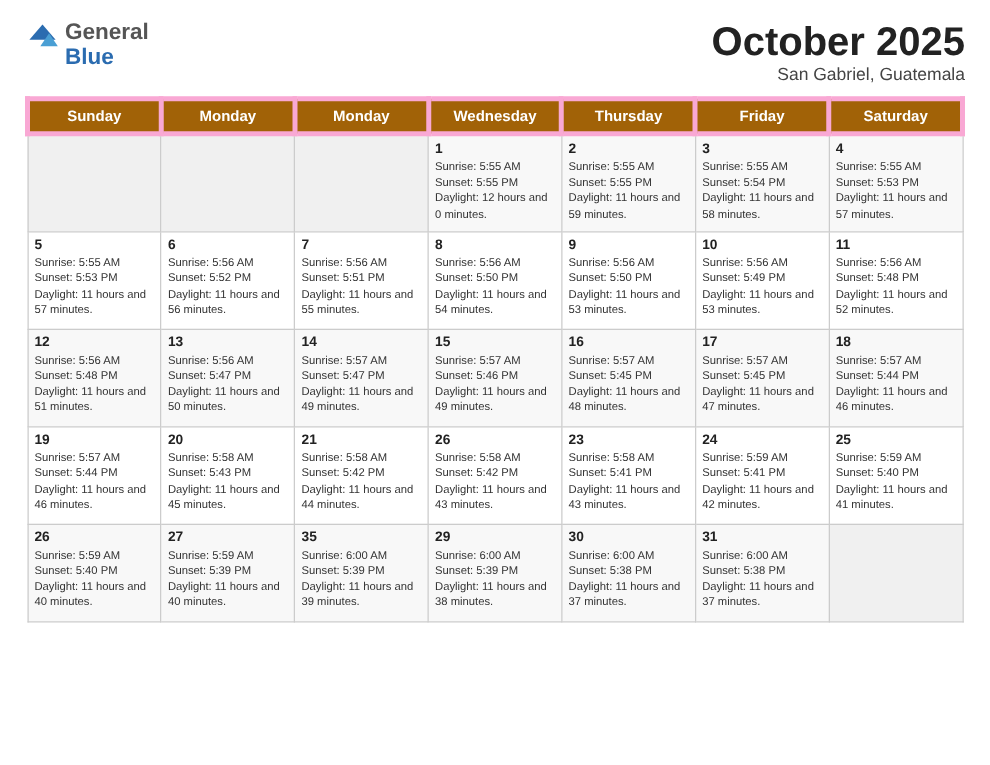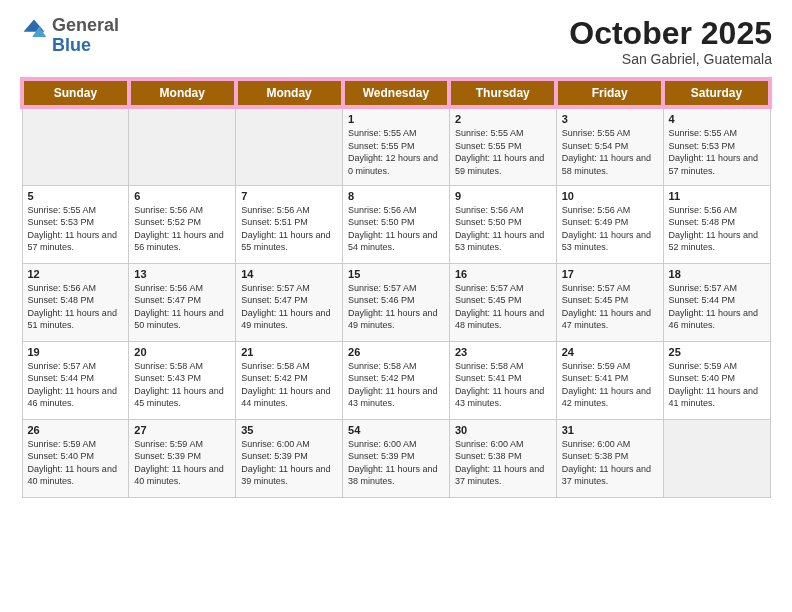--- a/index.html
+++ b/index.html
@@ -187,21 +187,21 @@
           <td><span class="day-num">25</span>
 <span class="cell-text">Sunrise: 5:59 AM<br>Sunset: 5:40 PM<br>Daylight: 11 hours and 41 minutes.</span></td>
         </tr>
         <tr>
           <td><span class="day-num">26</span>
 <span class="cell-text">Sunrise: 5:59 AM<br>Sunset: 5:40 PM<br>Daylight: 11 hours and 40 minutes.</span></td>
           <td><span class="day-num">27</span>
 <span class="cell-text">Sunrise: 5:59 AM<br>Sunset: 5:39 PM<br>Daylight: 11 hours and 40 minutes.</span></td>
           <td><span class="day-num">35</span>
 <span class="cell-text">Sunrise: 6:00 AM<br>Sunset: 5:39 PM<br>Daylight: 11 hours and 39 minutes.</span></td>
-          <td><span class="day-num">54</span>
+          <td><span class="day-num">29</span>
 <span class="cell-text">Sunrise: 6:00 AM<br>Sunset: 5:39 PM<br>Daylight: 11 hours and 38 minutes.</span></td>
           <td><span class="day-num">30</span>
 <span class="cell-text">Sunrise: 6:00 AM<br>Sunset: 5:38 PM<br>Daylight: 11 hours and 37 minutes.</span></td>
           <td><span class="day-num">31</span>
 <span class="cell-text">Sunrise: 6:00 AM<br>Sunset: 5:38 PM<br>Daylight: 11 hours and 37 minutes.</span></td>
           <td class="empty-cell"></td>
         </tr>
       </tbody>
   </table>
 </div>

